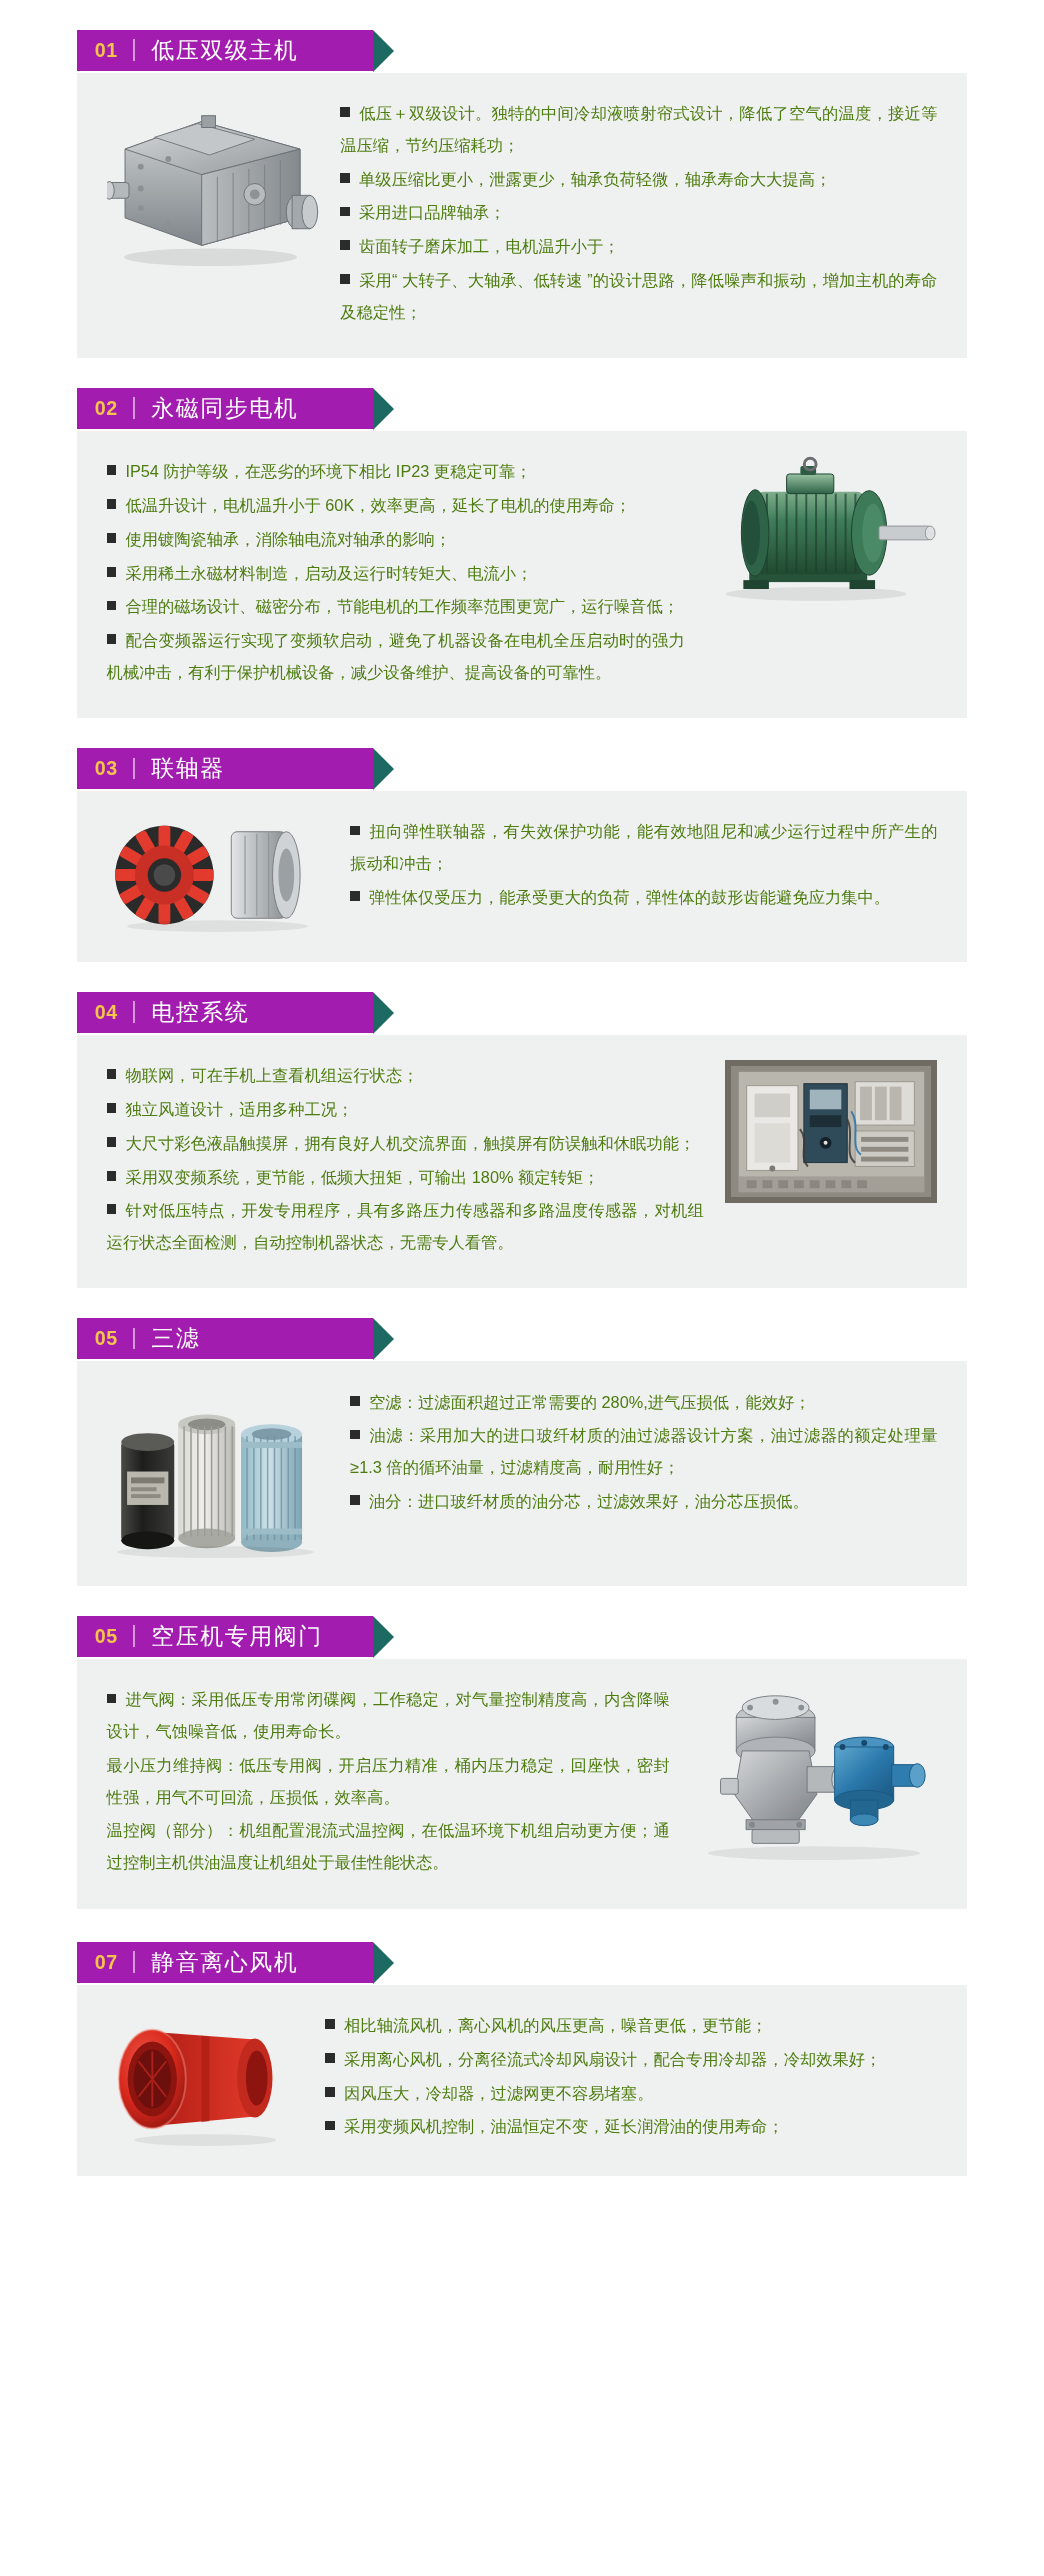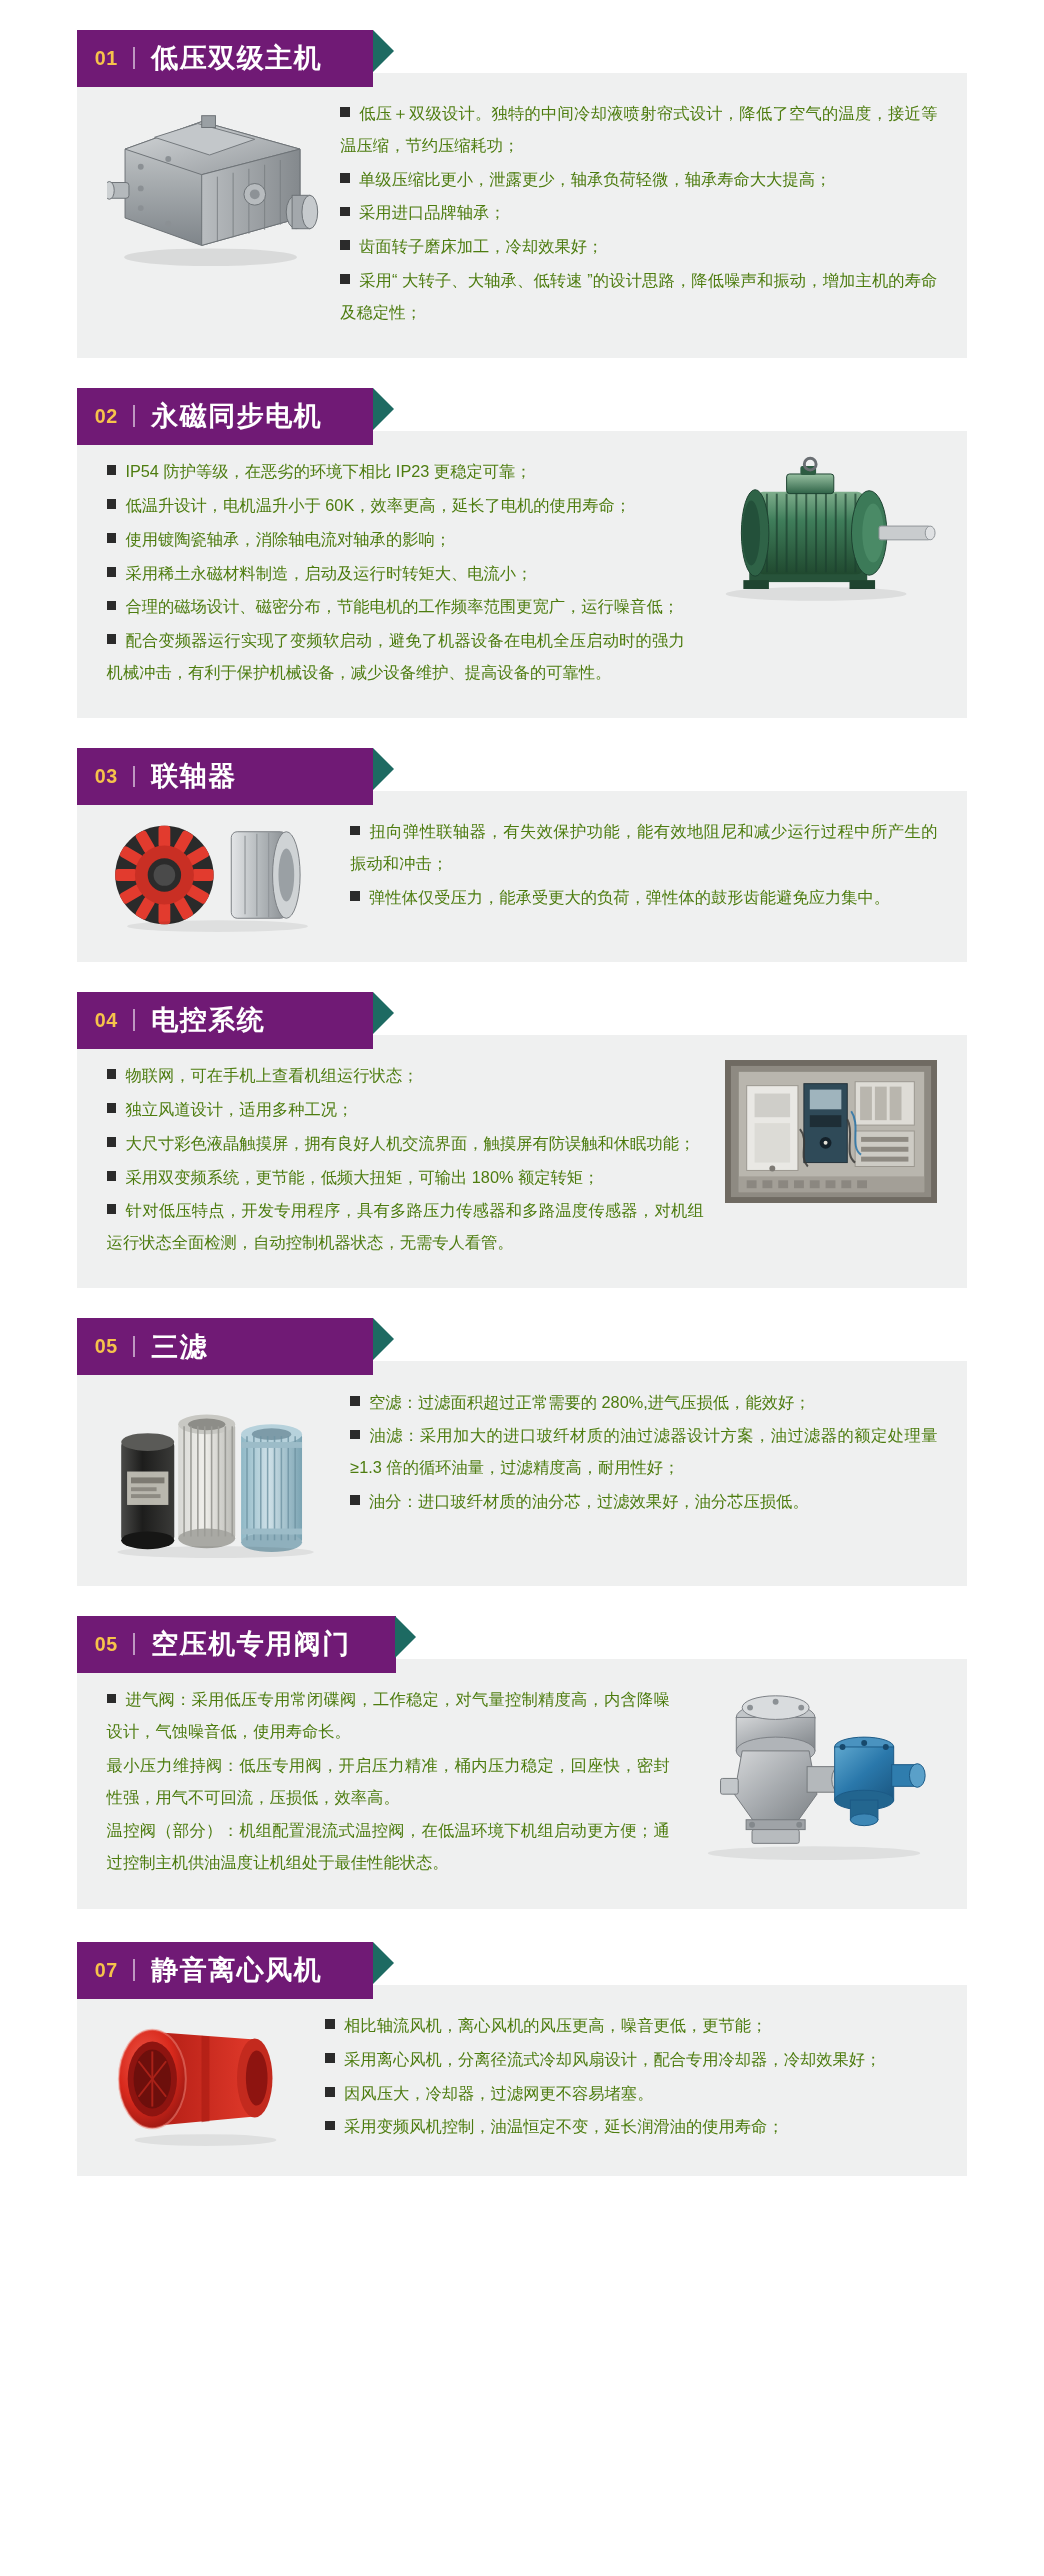--- a/index.html
+++ b/index.html
@@ -23,22 +23,22 @@
     position: relative;
     height: 43px;
     display: flex;
     align-items: stretch;
     margin-bottom: 0;
   }
   .ribbon {
     position: relative;
     display: flex;
     align-items: center;
-    height: 57px;
-    background: #701a75;
+    height: 41px;
+    background: #a21caf;
     padding-left: 17.7px;
     padding-right: 45px;
     min-width: 296px;
   }
   .ribbon::after {
     content: "";
     position: absolute;
     right: -20.7px;
     top: 0;
     width: 0;
@@ -56,22 +56,22 @@
     font-family: "Liberation Sans", sans-serif;
   }
   .sec-num-bar {
     width: 2px;
     height: 21.7px;
     background: rgba(255,255,255,.55);
     margin-right: 15.8px;
   }
   .sec-title {
     color: #ffffff;
-    font-size: 27px;
-    font-weight: bold;
+    font-size: 23px;
+    font-weight: normal;
     letter-spacing: 1.5px;
     white-space: nowrap;
   }
   
   .sec-body {
     background: #eff0f0;
     padding: 25.6px 29.6px 27.6px 29.6px;
     font-size: 16.3px;
     line-height: 1.95;
     color: #4d7c0f;
@@ -176,21 +176,21 @@
             <circle cx="150" cy="98" r="11" fill="#b7bbbe" stroke="#6d7276"></circle>
             <circle cx="150" cy="98" r="5" fill="#8d9296"></circle>
 
             <ellipse cx="105" cy="162" rx="88" ry="9" fill="#000" opacity=".09"></ellipse>
           </svg>
         </div>
         <div class="txt">
           <p><span class="bullet"></span><span>低压＋双级设计。独特的中间冷却液喷射帘式设计，降低了空气的温度，接近等温压缩，节约压缩耗功；</span></p>
           <p><span class="bullet"></span><span>单级压缩比更小，泄露更少，轴承负荷轻微，轴承寿命大大提高；</span></p>
           <p><span class="bullet"></span><span>采用进口品牌轴承；</span></p>
-          <p><span class="bullet"></span><span>齿面转子磨床加工，冷却效果好；</span></p>
+          <p><span class="bullet"></span><span>齿面转子磨床加工，电机温升小于；</span></p>
           <p><span class="bullet"></span><span>采用“ 大转子、大轴承、低转速 ”的设计思路，降低噪声和振动，增加主机的寿命及稳定性；</span></p>
         </div>
       </div>
     </div>
   </div>
 
   <div class="gap"></div>
 
   <div class="section">
     <div class="sec-head">

